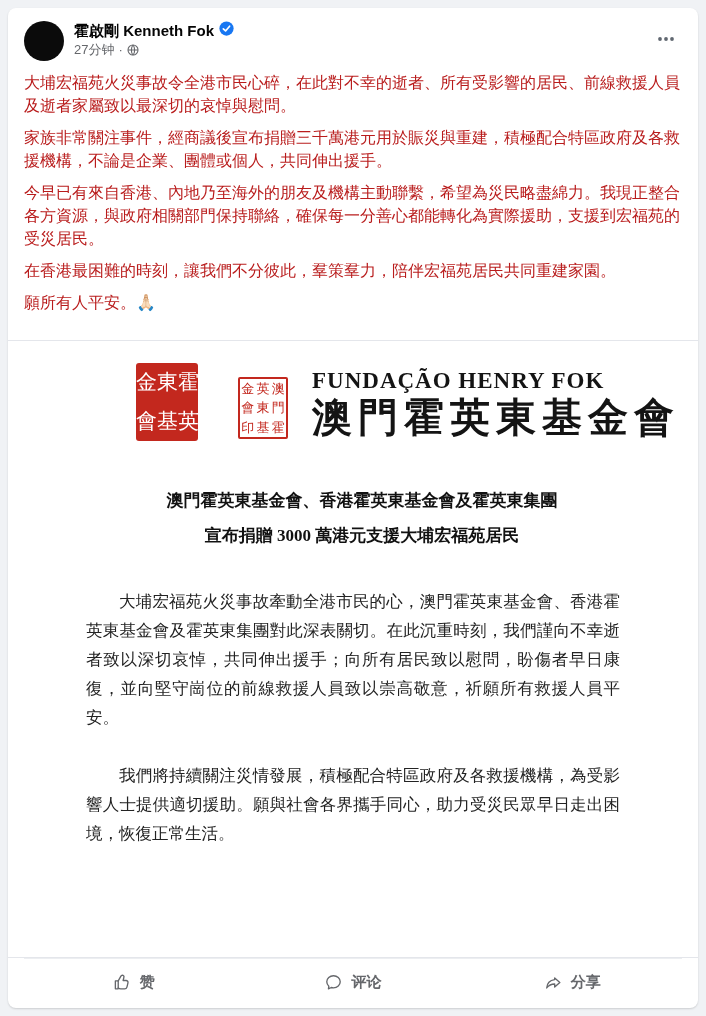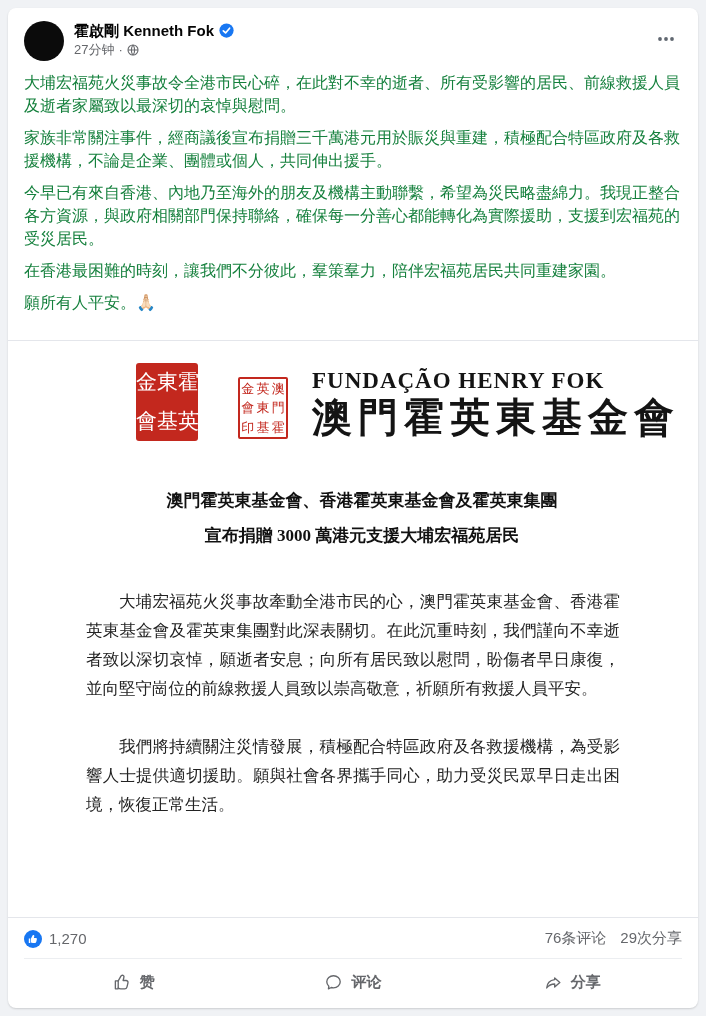--- a/index.html
+++ b/index.html
@@ -12,26 +12,26 @@
   .card{
     position:absolute;left:8px;top:8px;width:690px;height:1000px;
     background:#ffffff;border-radius:8px;
     box-shadow:0 1px 2px rgba(0,0,0,.15);
     display:flex;flex-direction:column;overflow:hidden;
   }
   
   .post-header{display:flex;align-items:flex-start;padding:13px 16px 6px;}
   .avatar{width:40px;height:40px;border-radius:50%;background:#0b0b0b;flex:0 0 40px;cursor:pointer;}
   .head-text{margin-left:10px;flex:1;min-width:0;}
-  .name-row{display:flex;align-items:center;gap:5px;}
+  .name-row{display:flex;gap:5px;}
   .author{font-size:15px;font-weight:700;color:#050505;cursor:pointer;line-height:19px;}
   .meta-row{display:flex;align-items:center;gap:4px;margin-top:2px;color:#65676b;font-size:13px;line-height:16px;}
   .more-btn{width:32px;height:32px;border:none;background:none;border-radius:50%;display:flex;align-items:center;justify-content:center;cursor:pointer;color:#606770;margin-top:2px;}
   
-  .post-text{padding:4px 16px 10px;font-size:16px;line-height:23px;color:#15803d;}
+  .post-text{padding:4px 16px 10px;font-size:16px;line-height:23px;color:#b91c1c;}
   .post-text p{margin:0 0 9px;}
   .post-text p:last-child{margin-bottom:16px;}
   
   .attach{
     flex:1;overflow:hidden;background:#fff;
     border-top:1px solid #e4e6eb;border-bottom:1px solid #e4e6eb;
     font-family:"Liberation Serif","DejaVu Serif",serif;cursor:pointer;
   }
   .attach-header{display:flex;align-items:flex-start;padding:22px 0 0 128px;}
   .seal{display:grid;box-sizing:border-box;}
@@ -140,40 +140,26 @@
         <div class="org-zh">澳門霍英東基金會</div>
       </div>
     </div>
 
     <div class="attach-title">
       <div>澳門霍英東基金會、香港霍英東基金會及霍英東集團</div>
       <div>宣布捐贈 3000 萬港元支援大埔宏福苑居民</div>
     </div>
 
     <div class="attach-body">
-      <p>大埔宏福苑火災事故牽動全港市民的心，澳門霍英東基金會、香港霍英東基金會及霍英東集團對此深表關切。在此沉重時刻，我們謹向不幸逝者致以深切哀悼，願逝者安息；向所有居民致以慰問，盼傷者早日康復，並向堅守崗位的前線救援人員致以崇高敬意，祈願所有救援人員平安。</p>
+      <p>大埔宏福苑火災事故牽動全港市民的心，澳門霍英東基金會、香港霍英東基金會及霍英東集團對此深表關切。在此沉重時刻，我們謹向不幸逝者致以深切哀悼，共同伸出援手；向所有居民致以慰問，盼傷者早日康復，並向堅守崗位的前線救援人員致以崇高敬意，祈願所有救援人員平安。</p>
       <p>我們將持續關注災情發展，積極配合特區政府及各救援機構，為受影響人士提供適切援助。願與社會各界攜手同心，助力受災民眾早日走出困境，恢復正常生活。</p>
     </div>
   </div>
 
   <div class="post-footer">
-    <div class="stats-row">
-      <div class="reactions">
-        <span class="like-badge">
-          <svg width="10" height="10" viewBox="0 0 10 10">
-              <path d="M0.8 4.4h1.5V9H0.8z M3 8.5c.4.3 1 .5 1.8.5h2a1.5 1.5 0 0 0 1.5-1.2l.6-2.5A1.1 1.1 0 0 0 7.8 4H5.9l.4-1.8A1 1 0 0 0 4.5 1.4L3 4.4z" fill="#fff"></path>
-            </svg>
-        </span>
-        <span>1,270</span>
-      </div>
-      <div class="counts">
-        <span>76条评论</span>
-        <span>29次分享</span>
-      </div>
-    </div>
     <div class="actions-row">
       <button class="action-btn">
         <span class="icon">
           <svg width="19" height="19" viewBox="0 0 24 24" fill="none" stroke="#65676b" stroke-width="1.7" stroke-linejoin="round" stroke-linecap="round">
               <path d="M3 10h3.6v10H3z"></path>
               <path d="M6.6 18.8c.8.7 1.8 1.2 3.2 1.2h4.9a3 3 0 0 0 2.9-2.2l1.3-5.3A2.4 2.4 0 0 0 16.6 9.5h-3.8l.9-3.8A2 2 0 0 0 10 4L6.6 10"></path>
             </svg>
         </span>
         <span>赞</span>
       </button>

